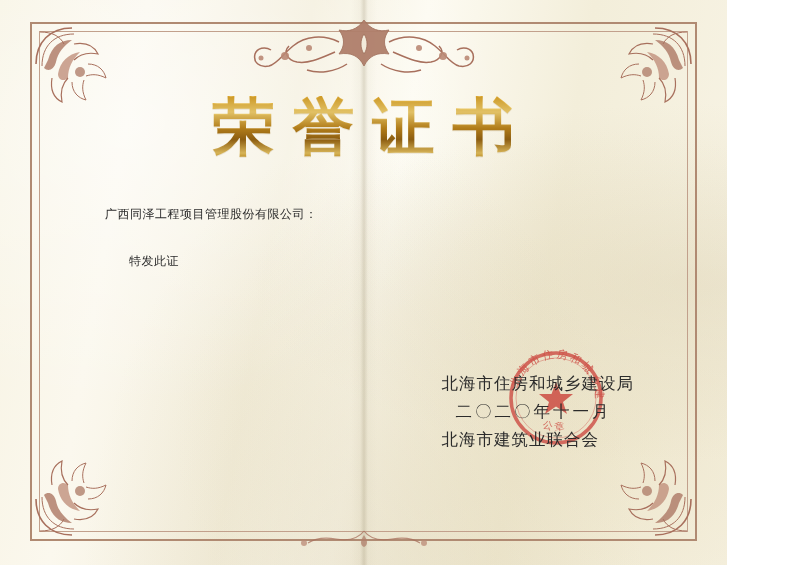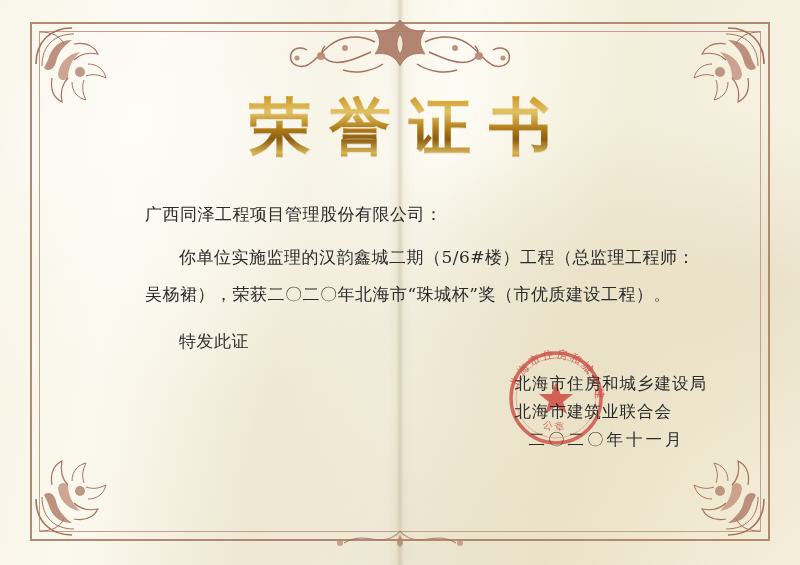--- a/index.html
+++ b/index.html
@@ -10,21 +10,21 @@
   body {
     width: 800px;
     height: 565px;
     overflow: hidden;
     font-family: "DejaVu Sans", sans-serif;
   }
 
   
   #certificate {
     position: relative;
-    width: 800px;
+    width: 727px;
     height: 565px;
     background:
       radial-gradient(ellipse at 18% 22%, rgba(255,255,255,0.55) 0%, rgba(255,255,255,0) 45%),
       radial-gradient(ellipse at 82% 78%, rgba(232,222,190,0.55) 0%, rgba(255,255,255,0) 50%),
       linear-gradient(100deg, #f7f3e2 0%, #fbf8ee 18%, #f4efdd 38%, #fdfbf2 52%, #f3eeda 72%, #f8f4e6 100%);
     overflow: hidden;
   }
 
   
   .crease {
@@ -123,23 +123,22 @@
   }
 
   
   .body-text {
     position: absolute;
     left: 105px;
     right: 95px;
     top: 196px;
     font-family: "DejaVu Serif", serif;
     color: #2b2b2b;
-    font-size: 17px;
+    font-size: 12px;
     line-height: 37px;
-    margin-left: 40px;
   }
   .salutation { margin: 0 0 6px 0; letter-spacing: 0.5px; }
   .para {
     margin: 0;
     text-indent: 2em;
     letter-spacing: 0.5px;
   }
   .closing {
     margin: 10px 0 0 0;
     text-indent: 2em;
@@ -287,21 +286,20 @@
         <circle cx="150" cy="18" r="3"></circle>
         <circle cx="30" cy="18" r="3"></circle>
       </g>
     </svg>
   </div>
 
   <div class="title">荣誉证书</div>
 
   <div class="body-text">
     <p class="salutation">广西同泽工程项目管理股份有限公司：</p>
-    <p class="para">你单位实施监理的汉韵鑫城二期（5/6#楼）工程（总监理工程师：吴杨裙），荣获二〇二〇年北海市“珠城杯”奖（市优质建设工程）。</p>
     <p class="closing">特发此证</p>
   </div>
 
   <div class="seal">
     <svg width="112" height="112" viewBox="0 0 112 112" xmlns="http://www.w3.org/2000/svg">
       <defs>
         <path id="sealTop" d="M56,56 m-40,0 a40,40 0 1,1 80,0" fill="none"></path>
         <path id="sealBottom" d="M56,56 m-32,0 a32,32 0 1,0 64,0" fill="none"></path>
       </defs>
       <circle cx="56" cy="56" r="45" fill="none" stroke="#c8352f" stroke-width="3.5" opacity="0.85"></circle>
@@ -311,17 +309,17 @@
       </text>
       <text font-family="DejaVu Serif, serif" font-size="10" fill="#c8352f" letter-spacing="3" opacity="0.85">
         <textPath href="#sealBottom" startOffset="36%">公章</textPath>
       </text>
       <polygon points="56,40 60.5,52 73,52 63,60 67,72 56,64.5 45,72 49,60 39,52 51.5,52" fill="#c8352f" opacity="0.9"></polygon>
     </svg>
   </div>
 
   <div class="signature">
     <div class="sig-line">北海市住房和城乡建设局</div>
+    <div class="sig-line sig-date">二〇二〇年十一月</div>
     <div class="sig-line">北海市建筑业联合会</div>
-    <div class="sig-line sig-date">二〇二〇年十一月</div>
   </div>
 
 </div>
 
 </body></html>

